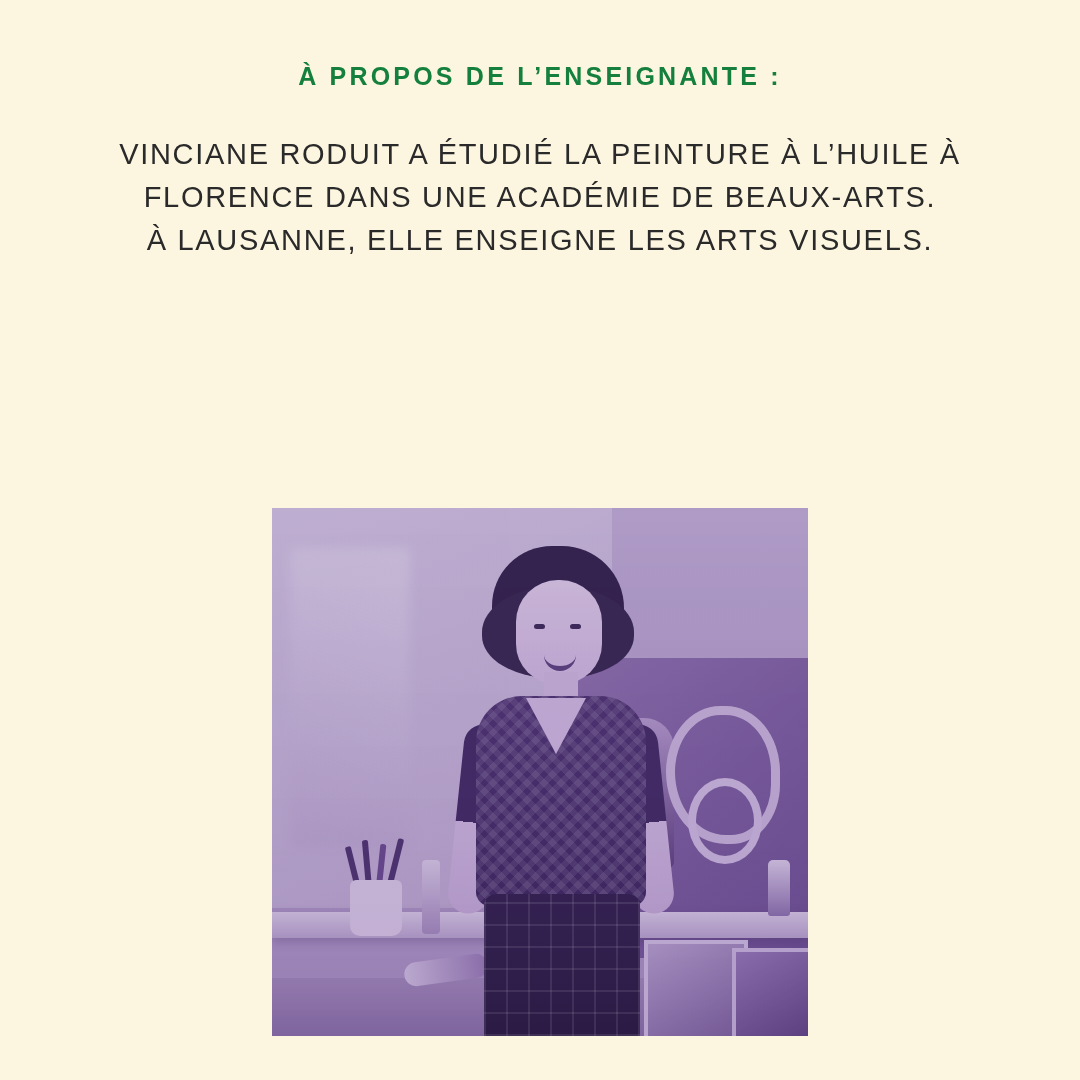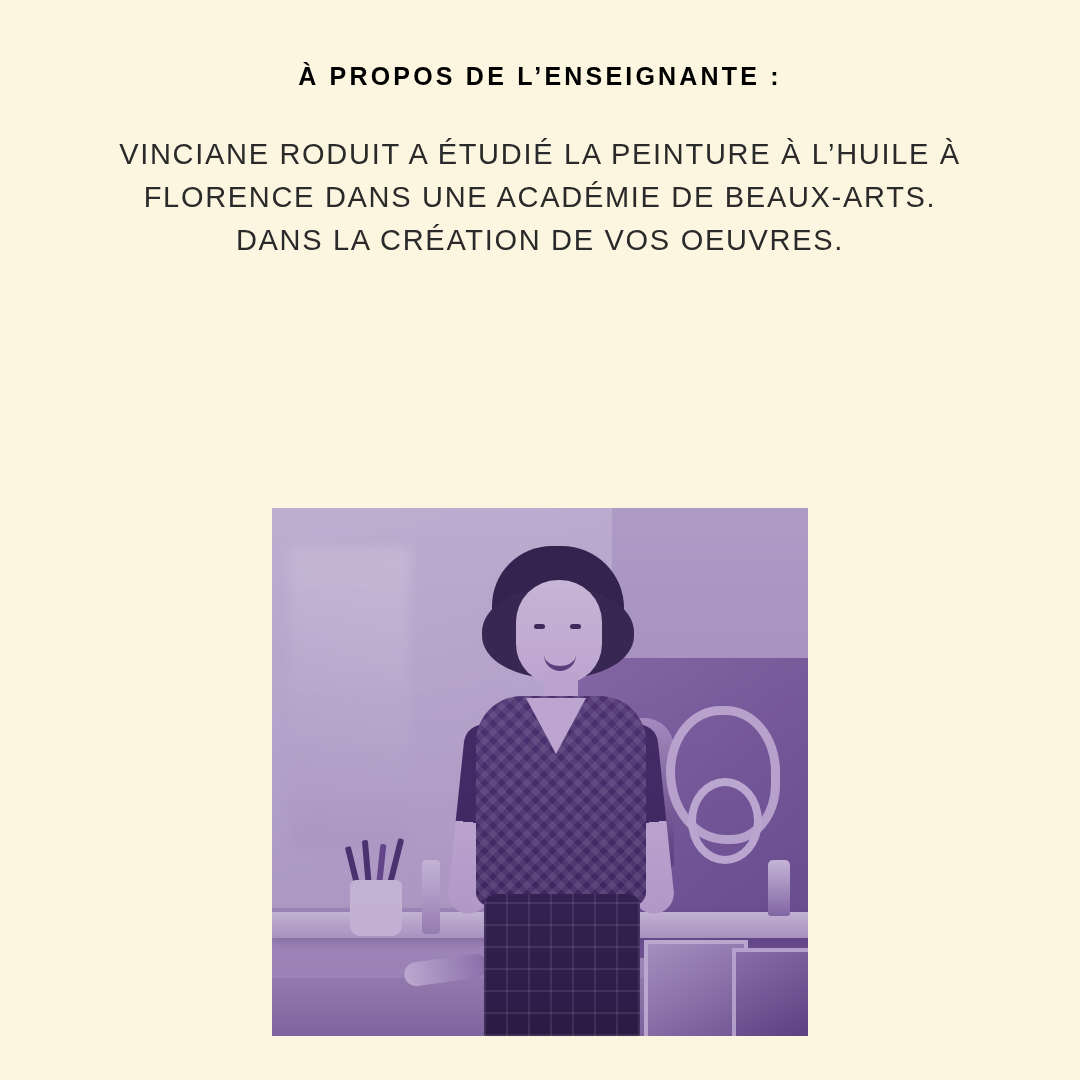--- a/index.html
+++ b/index.html
@@ -22,21 +22,21 @@
     display: flex;
     flex-direction: column;
     align-items: center;
   }
   .heading {
     margin-top: 62px;
     font-size: 25px;
     font-weight: bold;
     letter-spacing: 3.2px;
     text-transform: uppercase;
-    color: #000000;
+    color: #15803d;
     text-align: center;
   }
   .body-copy {
     margin-top: 42px;
     width: 900px;
     text-align: center;
     font-size: 29px;
     line-height: 43px;
     letter-spacing: 1.7px;
     text-transform: uppercase;
@@ -253,21 +253,21 @@
 </head>
 <body>
 
 <div class="page">
 
   <div class="heading">À PROPOS DE L’ENSEIGNANTE :</div>
 
   <div class="body-copy">
     <span class="line">VINCIANE RODUIT A ÉTUDIÉ LA PEINTURE À L’HUILE À</span>
     <span class="line">FLORENCE DANS UNE ACADÉMIE DE BEAUX-ARTS.</span>
-    <span class="line">DANS LA CRÉATION DE VOS OEUVRES.</span>
+    <span class="line">À LAUSANNE, ELLE ENSEIGNE LES ARTS VISUELS.</span>
   </div>
 
   <div class="photo-wrap" aria-label="Portrait de l’enseignante souriante dans son studio de peinture, duotone violet">
     <div class="photo">
       <div class="wall-canvas"></div>
       <div class="art-right">
         <div class="figure"></div>
         <div class="blob1"></div>
         <div class="blob2"></div>
       </div>

